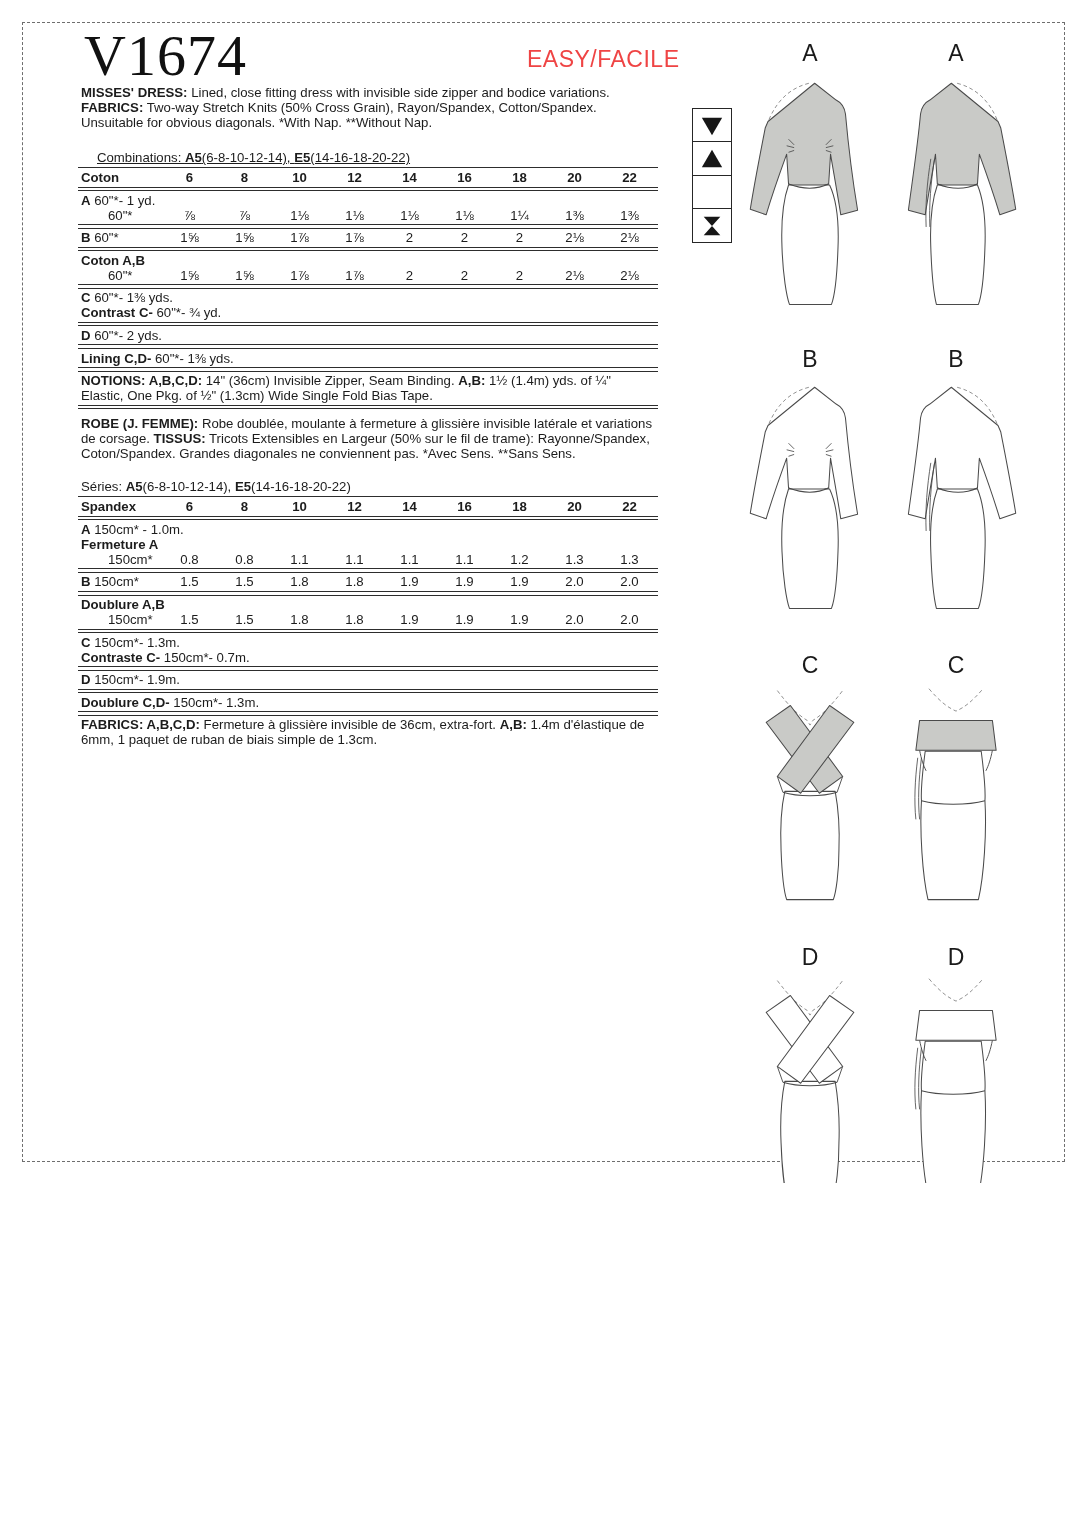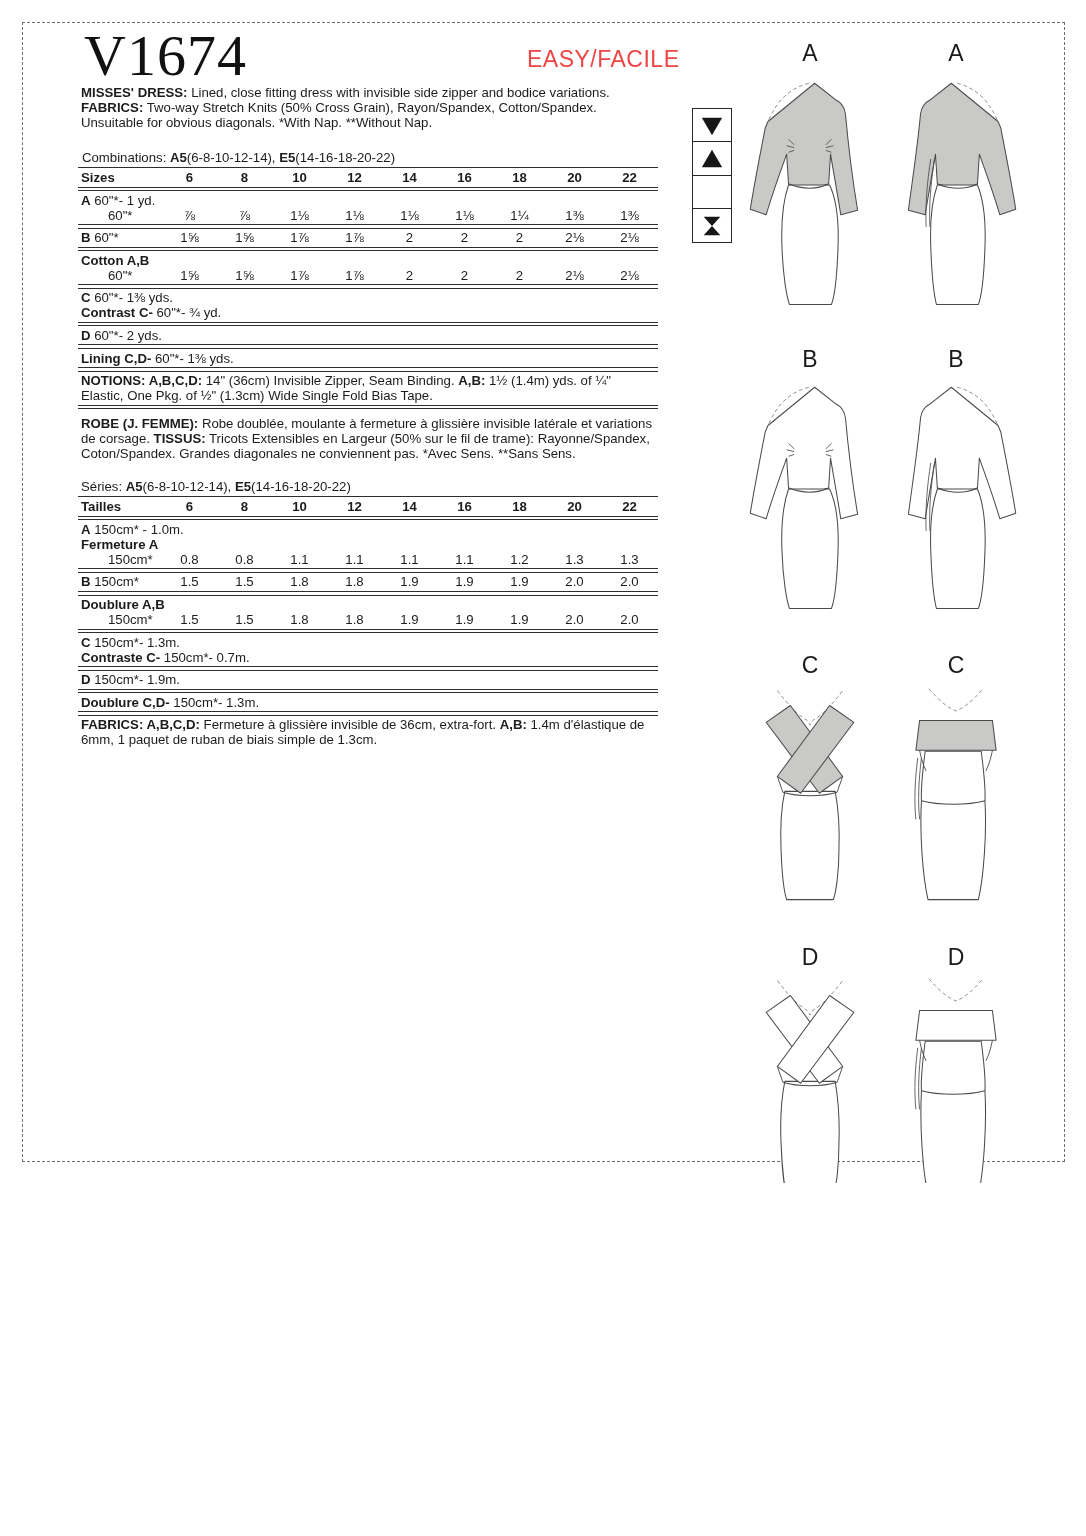--- a/index.html
+++ b/index.html
@@ -8,21 +8,21 @@
   .page-border{position:absolute;left:22px;top:22px;right:21px;bottom:21px;
         border:1px dashed #6e6e6e;pointer-events:none;}
   .title{position:absolute;left:84px;top:22px;font-family:"Liberation Serif","DejaVu Serif",serif;
         font-size:58px;font-weight:500;letter-spacing:1px;color:#111;}
   .difficulty{position:absolute;left:527px;top:46px;font-size:23px;letter-spacing:.5px;color:#ef4444;}
 
   
   .column{position:absolute;left:78px;top:85px;width:582px;font-size:13.2px;line-height:15px;}
   .para{margin:0;padding-left:3px;}
   .para b{font-weight:bold;}
-  .combos{margin:20px 0 2px 1px;padding-left:3px;}
+  .combos{margin:20px 0 2px 16px;padding-left:3px;text-decoration:underline;}
   .combos-fr{margin:18px 0 2px 0;padding-left:3px;}
   .desc-fr{margin-top:7px;}
 
   
   .ytable{width:580px;}
   .trow{display:grid;grid-template-columns:84px repeat(9,55px);align-items:baseline;min-height:15px;}
   .tcell{line-height:15px;}
   .tval{text-align:center;}
   .tlabel{white-space:nowrap;padding-left:3px;}
   .tlabel.ind{padding-left:30px;}
@@ -59,21 +59,21 @@
 
   <div class="title">V1674</div>
   <div class="difficulty">EASY/FACILE</div>
 
   <div class="column">
     <p class="para"><b>MISSES' DRESS:</b><span> Lined, close fitting dress with invisible side zipper and bodice variations. </span><b>FABRICS:</b><span> Two-way Stretch Knits (50% Cross Grain), Rayon/Spandex, Cotton/Spandex. Unsuitable for obvious diagonals. *With Nap. **Without Nap.</span></p>
     <p class="para combos"><span>Combinations: </span><b>A5</b><span>(6-8-10-12-14), </span><b>E5</b><span>(14-16-18-20-22)</span></p>
     <div class="ytable">
         <div class="trule1"></div>
         <div class="trow thead">
-          <div class="tcell tlabel">Sizes</div>
+          <div class="tcell tlabel">Coton</div>
           <div class="tcell tval">6</div>
           <div class="tcell tval">8</div>
           <div class="tcell tval">10</div>
           <div class="tcell tval">12</div>
           <div class="tcell tval">14</div>
           <div class="tcell tval">16</div>
           <div class="tcell tval">18</div>
           <div class="tcell tval">20</div>
           <div class="tcell tval">22</div>
         </div>
@@ -101,21 +101,21 @@
           <div class="tcell tval">1⅞</div>
           <div class="tcell tval">1⅞</div>
           <div class="tcell tval">2</div>
           <div class="tcell tval">2</div>
           <div class="tcell tval">2</div>
           <div class="tcell tval">2⅛</div>
           <div class="tcell tval">2⅛</div>
         </div>
         <div class="trule2"></div>
         <div class="trow">
-          <div class="tcell tspan"><b>Cotton A,B</b></div>
+          <div class="tcell tspan"><b>Coton A,B</b></div>
         </div>
         <div class="trow">
           <div class="tcell tlabel ind">60"*</div>
           <div class="tcell tval">1⅝</div>
           <div class="tcell tval">1⅝</div>
           <div class="tcell tval">1⅞</div>
           <div class="tcell tval">1⅞</div>
           <div class="tcell tval">2</div>
           <div class="tcell tval">2</div>
           <div class="tcell tval">2</div>
@@ -141,21 +141,21 @@
         <div class="trow">
           <div class="tcell tspan"><b>NOTIONS: A,B,C,D:</b><span> 14" (36cm) Invisible Zipper, Seam Binding. </span><b>A,B:</b><span> 1½ (1.4m) yds. of ¼" Elastic, One Pkg. of ½" (1.3cm) Wide Single Fold Bias Tape.</span></div>
         </div>
         <div class="trule2"></div>
       </div>
     <p class="para desc-fr"><b>ROBE (J. FEMME):</b><span> Robe doublée, moulante à fermeture à glissière invisible latérale et variations de corsage. </span><b>TISSUS:</b><span> Tricots Extensibles en Largeur (50% sur le fil de trame): Rayonne/Spandex, Coton/Spandex. Grandes diagonales ne conviennent pas. *Avec Sens. **Sans Sens.</span></p>
     <p class="para combos-fr"><span>Séries: </span><b>A5</b><span>(6-8-10-12-14), </span><b>E5</b><span>(14-16-18-20-22)</span></p>
     <div class="ytable">
         <div class="trule1"></div>
         <div class="trow thead">
-          <div class="tcell tlabel">Tailles</div>
+          <div class="tcell tlabel">Spandex</div>
           <div class="tcell tval">6</div>
           <div class="tcell tval">8</div>
           <div class="tcell tval">10</div>
           <div class="tcell tval">12</div>
           <div class="tcell tval">14</div>
           <div class="tcell tval">16</div>
           <div class="tcell tval">18</div>
           <div class="tcell tval">20</div>
           <div class="tcell tval">22</div>
         </div>

